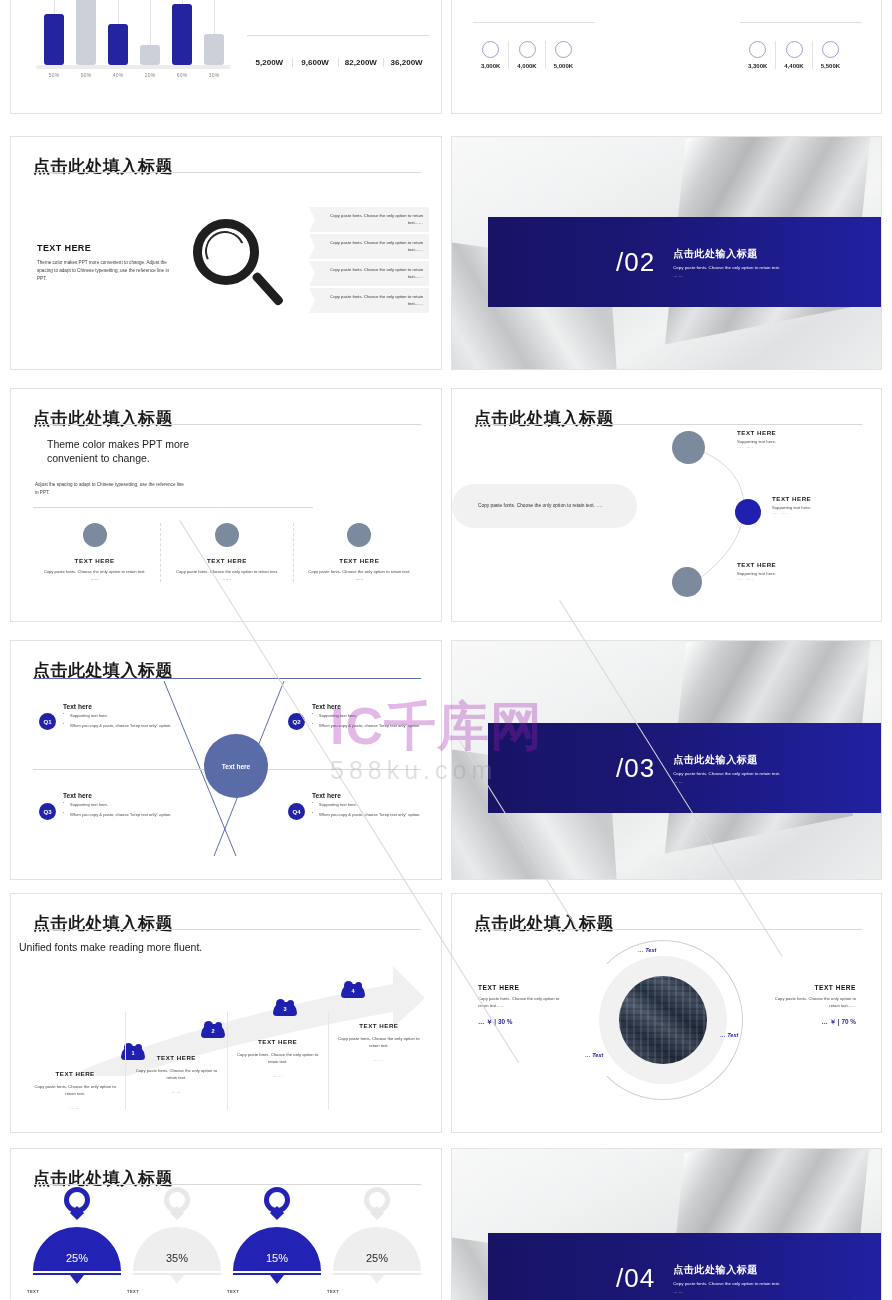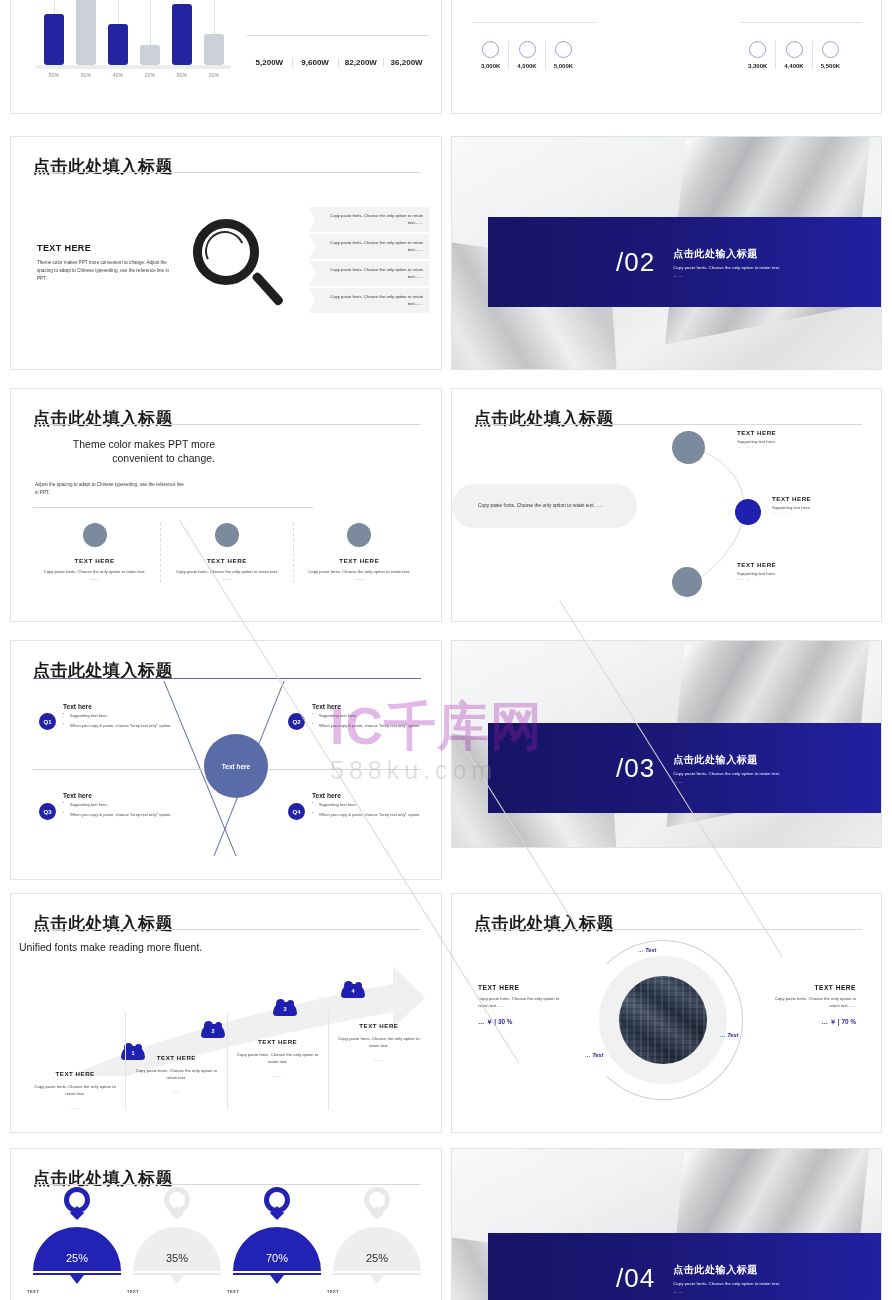--- a/index.html
+++ b/index.html
@@ -403,21 +403,21 @@
         <div class="sec-p">Copy paste fonts. Choose the only option to retain text.</div>
         <div class="sec-dots">……</div>
       </div>
     </div>
   </div>
 
   <div class="slide left s3">
     <div class="sl-title" style="left:22px; top:18px;">点击此处填入标题</div>
     <div class="sl-rule" style="left:22px; top:35px; width:388px;"></div>
 
-    <div class="big-head" style="position:absolute; left:24px; top:48px; width:180px;text-align:right;">Theme color makes PPT more convenient to change.</div>
+    <div class="big-head" style="position:absolute; left:36px; top:48px; width:180px;">Theme color makes PPT more convenient to change.</div>
     <div class="body-sm" style="position:absolute; left:24px; top:92px; width:150px;">Adjust the spacing to adapt to Chinese typesetting, use the reference line in PPT.</div>
     <div class="sl-rule" style="left:22px; top:118px; width:280px;"></div>
 
     <div class="three-row" id="threeHost">
         <div class="three-cell">
           <div class="dot-lg"></div>
           <div class="cell-h">TEXT HERE</div>
           <div class="cell-p">Copy paste fonts. Choose the only option to retain text.</div>
           <div class="cell-p">……</div>
         </div>
@@ -502,21 +502,21 @@
     </div>
 
     <div class="q-badge" style="left:277px; top:162px;">Q4</div>
     <div style="position:absolute; left:301px; top:151px; width:118px;">
       <div class="q-h">Text here</div>
       <div class="q-li">Supporting text here.</div>
       <div class="q-li">When you copy &amp; paste, choose "keep text only" option.</div>
     </div>
   </div>
 
-  <div class="slide right sec" style="top:640px; height:208px;">
+  <div class="slide right sec" style="top:640px; height:240px;">
     <div class="sec-photo"></div>
     <div class="sec-band" style="top:82px; height:90px;">
       <div class="sec-num">/03</div>
       <div class="sec-txt">
         <div class="sec-h">点击此处输入标题</div>
         <div class="sec-p">Copy paste fonts. Choose the only option to retain text.</div>
         <div class="sec-dots">……</div>
       </div>
     </div>
   </div>
@@ -616,21 +616,21 @@
           <div class="dome off">35%</div>
           <div class="dome-line off"></div>
           <div class="dome-tri off"></div>
           <div class="pct-lbl">TEXT</div>
         </div>
         <div class="pct-cell">
           <div class="map-pin">
             <i></i>
             <b></b>
           </div>
-          <div class="dome">70%</div>
+          <div class="dome">15%</div>
           <div class="dome-line"></div>
           <div class="dome-tri"></div>
           <div class="pct-lbl">TEXT</div>
         </div>
         <div class="pct-cell">
           <div class="map-pin off">
             <i></i>
             <b></b>
           </div>
           <div class="dome off">25%</div>

